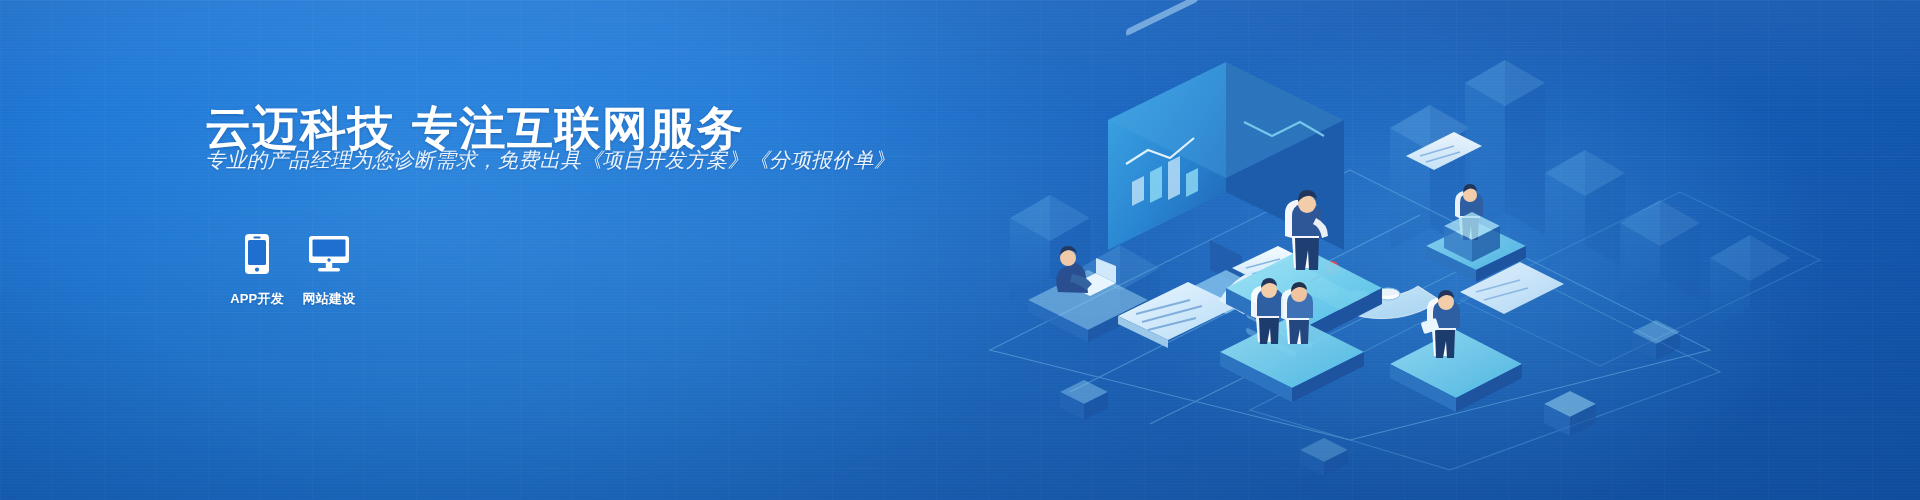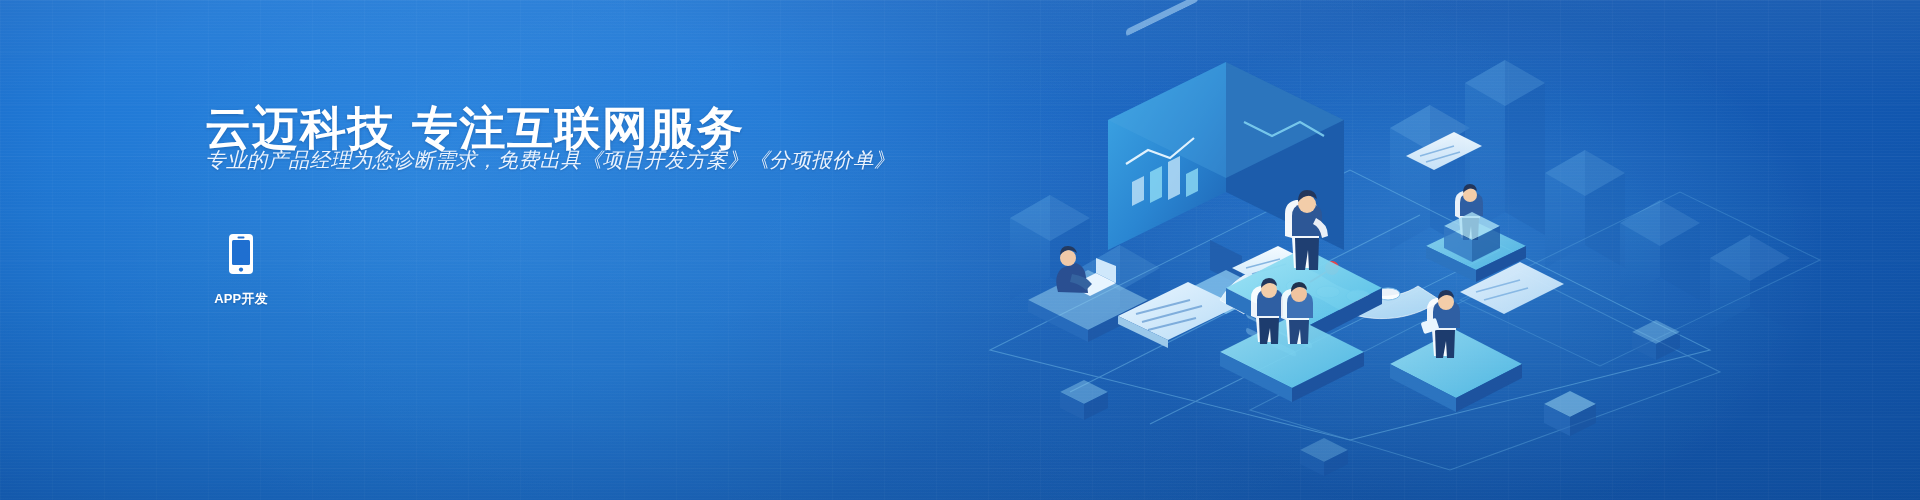--- a/index.html
+++ b/index.html
@@ -93,21 +93,21 @@
     letter-spacing: 0.4px;
     white-space: nowrap;
     text-shadow: 0 1px 2px rgba(4,40,90,0.22);
   }
   .subtitle .line { display: block; font-style: italic; }
 
   
   .services {
     position: absolute;
     top: 232px;
-    left: 0;
+    left: 16px;
     display: flex;
     align-items: flex-start;
     gap: 0;
   }
   .service {
     width: 72px;
     display: flex;
     flex-direction: column;
     align-items: center;
     margin-right: 0;
@@ -425,17 +425,29 @@
             <rect x="4" y="7" width="18" height="25" rx="1.5" fill="#1f6fd0"></rect>
             <rect x="9.5" y="3.6" width="7" height="1.8" rx="0.9" fill="#1f6fd0"></rect>
             <circle cx="13" cy="36.6" r="2.1" fill="#1f6fd0"></circle>
           </svg>
         </span>
         <span class="lbl">APP开发</span>
       </div>
 
 
 
+      <div class="service">
+        <span class="ico">
+          <svg width="42" height="38" viewBox="0 0 42 38" xmlns="http://www.w3.org/2000/svg">
+            <rect x="1" y="1" width="40" height="27" rx="3" fill="#ffffff"></rect>
+            <rect x="4.5" y="4.5" width="33" height="17" rx="1" fill="#1f6fd0"></rect>
+            <circle cx="21" cy="25" r="1.7" fill="#1f6fd0"></circle>
+            <rect x="17.8" y="28" width="6.4" height="5" fill="#ffffff"></rect>
+            <rect x="10" y="33" width="22" height="3.4" rx="1.7" fill="#ffffff"></rect>
+          </svg>
+        </span>
+        <span class="lbl">网站建设</span>
+      </div>
 
 
     </div>
   </div>
 </div>
 
 </body></html>

